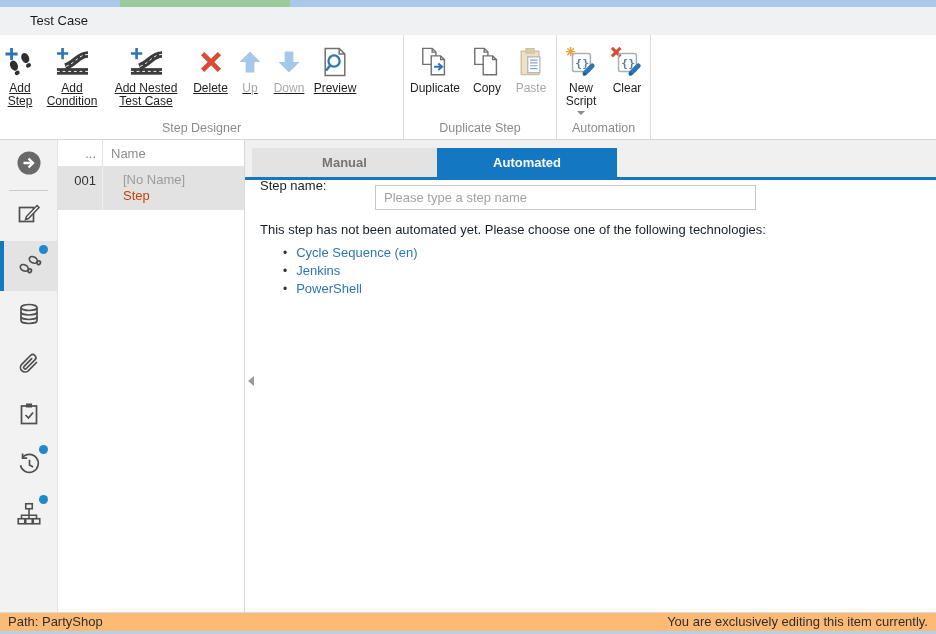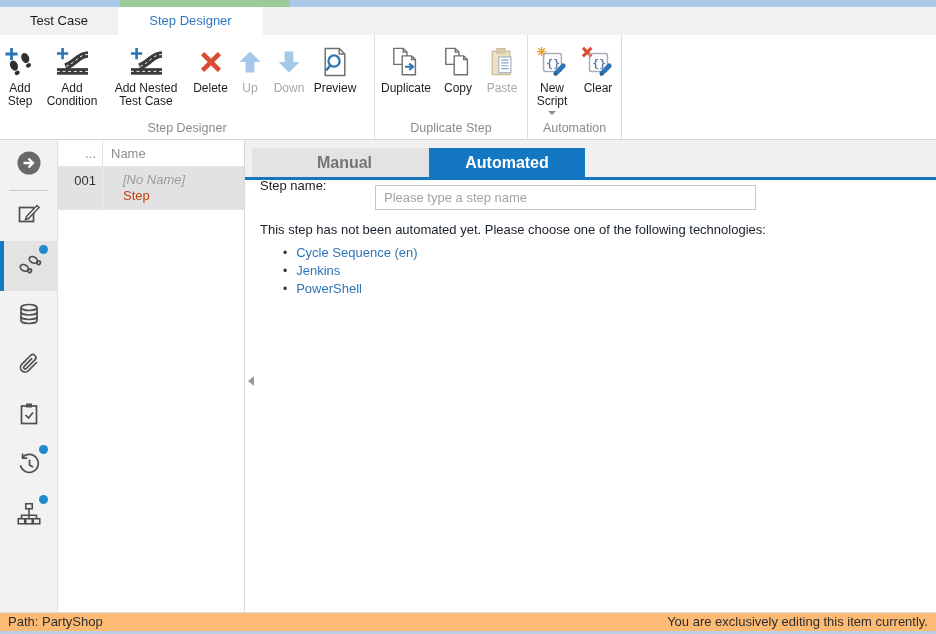--- a/index.html
+++ b/index.html
@@ -3,31 +3,31 @@
 <meta charset="utf-8">
 <style>
   * { margin:0; padding:0; box-sizing:border-box; }
   body { background:#fff; font-family:"Liberation Sans", sans-serif; }
   #window { position:relative; width:936px; height:634px; background:#fff; overflow:hidden;
             font-family:"Liberation Sans", sans-serif; color:#1e1e1e; }
 
   
   .top-strip { position:absolute; left:0; top:0; width:936px; height:7px; background:#abc8e9; }
   .top-strip-green { position:absolute; left:120px; top:0; width:170px; height:7px; background:#9ccb9b; }
-  .tabbar { position:absolute; left:0; top:7px; width:936px; height:28px; background:#eff1f2; display:flex; }
+  .tabbar { position:absolute; left:0; top:7px; width:936px; height:28px; background:#eff1f2; display:flex;flex-direction:column; }
   .doc-tab { height:28px; line-height:28px; text-align:center; font-size:13px; cursor:default; }
   .doc-tab.t1 { width:118px; color:#1a1a1a; }
   .doc-tab.t2 { width:145px; background:#fff; color:#2e78c0; }
 
   
   .ribbon { position:absolute; left:0; top:35px; width:936px; height:105px; background:#fff;
             border-bottom:1px solid #d6d6d6; display:flex; }
   .rgroup { position:relative; height:104px; border-right:1px solid #dcdcdc; display:flex;
             align-items:flex-start; padding-top:5px; }
-  .rgroup.g1 { width:375px; }
+  .rgroup.g1 { width:404px;text-decoration:underline; }
   .rgroup.g2 { width:153px; }
   .rgroup.g3 { width:94px; }
   .glabel { position:absolute; bottom:4px; left:0; width:100%; text-align:center;
             color:#8b8b8b; font-size:12.5px; }
   .rbtn { display:flex; flex-direction:column; align-items:center; padding-top:2px; cursor:default; }
   .rbtn .ricon { height:40px; display:flex; align-items:center; justify-content:center; }
   .rbtn .rlabel { font-size:12px; line-height:13px; text-align:center; color:#1e1e1e; }
   .rbtn.disabled .rlabel { color:#a8a8a8; }
   .w40{width:40px}.w64{width:64px}.w84{width:84px}.w45{width:45px}.w34{width:34px}
   .w44{width:44px}.w48{width:48px}.w62{width:62px}.w42{width:42px}.w46{width:46px}
@@ -44,30 +44,30 @@
 
   
   .steps-panel { position:absolute; left:58px; top:140px; width:187px; height:472px; background:#fff;
                  border-right:1px solid #d9d9d9; font-size:13px; }
   .sp-header { display:flex; height:27px; border-bottom:1px solid #e3e3e3; color:#8d8d8d; }
   .sp-header .c1 { width:45px; text-align:right; padding:6px 6px 0 0; border-right:1px solid #e3e3e3; }
   .sp-header .c2 { flex:1; padding:6px 0 0 8px; }
   .sp-row { display:flex; height:43px; background:#e2e2e2; cursor:default;gap:12px; }
   .sp-row .c1 { width:45px; text-align:right; padding:6px 6px 0 0; border-right:1px solid #efefef; color:#333; }
   .sp-row .c2 { flex:1; padding:5px 0 0 8px; }
-  .sp-name { font-style:italic; color:#9b9b9b; line-height:16px; }
+  .sp-name { color:#9b9b9b; line-height:16px; }
   .sp-type { color:#c2410c; line-height:16px; }
 
   
   .content { position:absolute; left:245px; top:140px; width:691px; height:472px; background:#fff; }
   .tabstrip { position:absolute; left:0; top:0; width:691px; height:37px; background:#f0f0f0; }
   .ed-tab { position:absolute; top:8px; height:29px; line-height:29px; text-align:center;
-            font-size:16px; font-weight:bold; cursor:default; }
+            font-size:13px; font-weight:bold; cursor:default; }
   .ed-tab.manual { left:7px; width:185px; background:#e3e3e3; color:#757575; }
-  .ed-tab.automated { left:184px; width:156px; background:#1377c2; color:#fff; }
+  .ed-tab.automated { left:192px; width:180px; background:#1377c2; color:#fff; }
   .blue-line { position:absolute; left:0; top:37px; width:691px; height:3px; background:#1377c2; }
   .name-row { position:absolute; left:15px; top:38px; font-size:13px; color:#1e1e1e; }
   .name-input { position:absolute; left:130px; top:45px; width:381px; height:25px; border:1px solid #c6c6c6;
                 font-size:13px; padding:0 8px; color:#333; font-family:"Liberation Sans", sans-serif; }
   .name-input::placeholder { color:#a3a3a3; }
   .message { position:absolute; left:15px; top:82px; font-size:13px; color:#17202a; }
   .tech-list { position:absolute; left:38px; top:104px; list-style:none; }
   .tech-list li { font-size:13px; line-height:17px; color:#2e75b6; cursor:pointer; }
   .tech-list li::before { content:"•"; color:#333; margin-right:9px; font-size:12px; }
 

